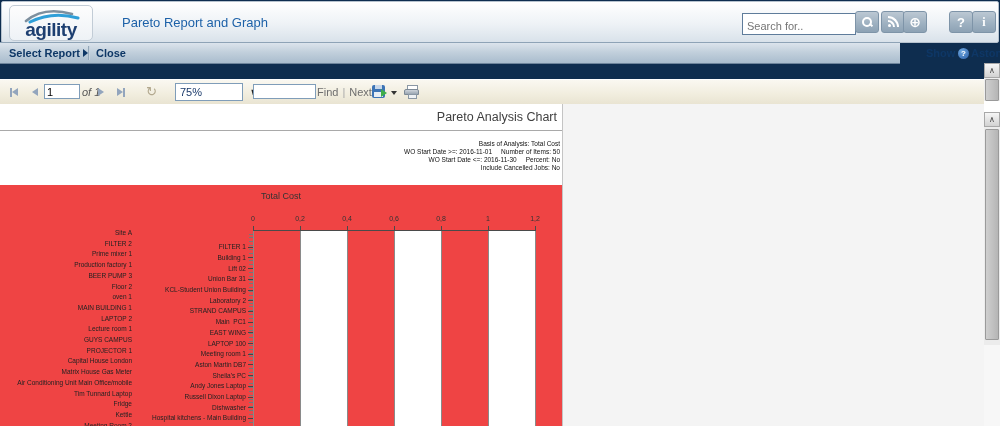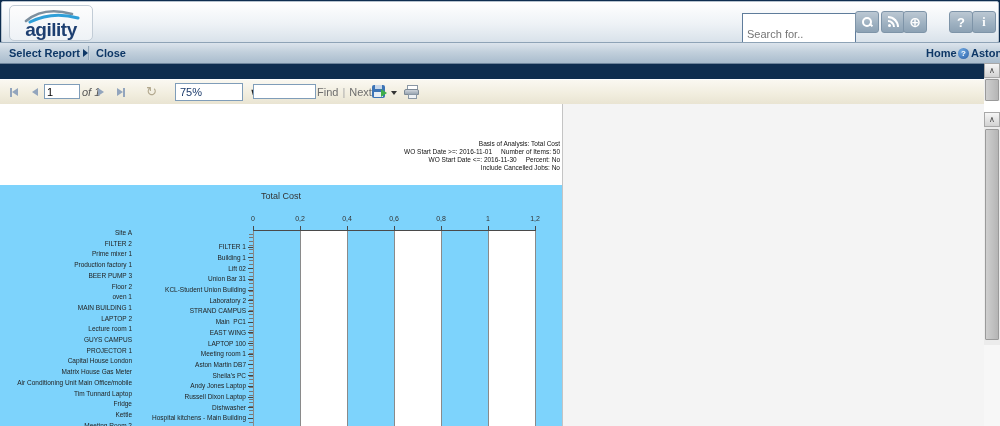--- a/index.html
+++ b/index.html
@@ -9,38 +9,38 @@
   .header{position:absolute;left:1px;top:1px;width:996px;height:40px;border-radius:2px;
           background:linear-gradient(180deg,#ffffff 0%,#eef2f6 55%,#d9e2ea 100%);
           border:1px solid #b6c2ce;}
   .logo-box{position:absolute;left:7px;top:3px;width:82px;height:34px;border-radius:5px;
             background:linear-gradient(180deg,#fdfdfd,#eef2f6);border:1px solid #c2ccd6;
             display:flex;flex-direction:column;align-items:center;justify-content:center;cursor:pointer;}
   .logo-swoosh{margin-bottom:-3px;}
   .logo-text{font-size:19px;font-weight:bold;color:#1d3f71;letter-spacing:-0.5px;line-height:17px;}
   .app-title{position:absolute;left:120px;top:13px;font-size:13px;color:#1d61a8;}
   .search-input{position:absolute;left:740px;top:11px;width:108px;height:16px;border:1px solid #5f7c9b;
-                font-size:11px;padding:12px 0 0 4px;color:#444;background:#fff;}
+                font-size:11px;padding:4px 0 0 4px;color:#444;background:#fff;}
   .hbtn{position:absolute;top:9px;width:22px;height:20px;border-radius:3px;border:1px solid #7e94a8;
         background:linear-gradient(180deg,#bcc8d3 0%,#9db0c0 60%,#8da2b4 100%);
         display:flex;align-items:center;justify-content:center;color:#fff;font-weight:bold;cursor:pointer;}
   .hbtn span{color:#fff;}
   .btn-search{left:853px;} .btn-rss{left:879px;} .btn-globe{left:901px;}
   .btn-help{left:947px;} .btn-info{left:970px;}
   .glyph-q{font-size:13px;} .glyph-i{font-size:12px;font-family:"Liberation Serif",serif;}
   .mag{position:relative;width:12px;height:12px;}
   .mag::before{content:"";position:absolute;left:1px;top:1px;width:6px;height:6px;border:2px solid #fff;border-radius:50%;}
   .mag::after{content:"";position:absolute;left:8px;top:8px;width:4px;height:2px;background:#fff;transform:rotate(45deg);}
   .rss{position:relative;width:12px;height:12px;}
   .rss::before{content:"";position:absolute;left:1px;bottom:1px;width:3px;height:3px;background:#fff;border-radius:50%;}
   .rss-a1,.rss-a2{position:absolute;left:1px;bottom:1px;border-top:2px solid #fff;border-right:2px solid #fff;border-top-right-radius:100%;}
   .rss-a1{width:5px;height:5px;} .rss-a2{width:9px;height:9px;}
   .globe{font-size:14px;line-height:14px;}
   
-  .menubar{position:absolute;left:0;top:42px;width:1000px;height:20px;
+  .menubar{position:absolute;left:0;top:42px;width:900px;height:20px;
            background:linear-gradient(180deg,#dce4ec 0%,#c2d0dc 45%,#a9bccd 100%);
            border-top:1px solid #8ea3b6;border-bottom:1px solid #6d849b;
            font-size:11px;font-weight:bold;color:#0e3766;}
   .menu-item{position:absolute;top:0;height:20px;display:flex;align-items:center;cursor:pointer;}
   .mi-select{left:9px;} .mi-close{left:96px;} .mi-home{left:926px;} .mi-help{left:958px;}
   .menu-arrow{width:0;height:0;border-left:5px solid #0e3766;border-top:4px solid transparent;
               border-bottom:4px solid transparent;margin-left:3px;}
   .menu-sep{position:absolute;left:88px;top:3px;width:1px;height:14px;background:#c6d2dd;border-left:1px solid #93a7b9;}
   .help-circle{width:11px;height:11px;border-radius:50%;background:radial-gradient(circle at 35% 30%,#6fa8e0,#2a5fa8);
                color:#fff;font-size:8px;font-weight:bold;display:flex;align-items:center;justify-content:center;margin-right:2px;}
@@ -82,21 +82,21 @@
   .printer .p-out{position:absolute;left:4px;top:9px;width:7px;height:3px;background:#eef1f4;border:1px solid #8a97a4;}
   
   .viewer{position:absolute;left:0;top:104px;width:984px;height:322px;background:#f4f4f4;}
   .page{position:absolute;left:0;top:0;width:562px;height:322px;background:#fff;border-right:1px solid #c4c4c4;}
   .report-title-box{position:absolute;left:0;top:0;width:562px;height:26px;border-bottom:1px solid #a9a9a9;
                     display:flex;align-items:center;justify-content:flex-end;}
   .report-title-box span{font-size:12.5px;color:#3f3f3f;padding-right:5px;}
   .meta{position:absolute;left:0;top:36px;width:560px;text-align:right;}
   .meta-line{font-size:6.5px;line-height:8px;color:#111;white-space:pre;}
   
-  .chart{position:absolute;left:0;top:81px;width:562px;height:241px;background:#7dd3fc;overflow:hidden;}
+  .chart{position:absolute;left:0;top:81px;width:562px;height:241px;background:#ef4444;overflow:hidden;}
   .chart-title{position:absolute;left:0;top:6px;width:562px;text-align:center;font-size:9px;color:#333;}
   .band{position:absolute;background:#fff;}
   .grid{position:absolute;background:#8a8a8a;}
   .axisline{position:absolute;background:#4a4a4a;}
   .xtickmark{position:absolute;background:#4a4a4a;}
   .xticklabel{position:absolute;width:28px;text-align:center;font-size:7px;color:#333;}
   .ytick{position:absolute;background:#777;}
   .olabel{position:absolute;left:0;width:132px;text-align:right;font-size:6.5px;color:#222;white-space:pre;line-height:7px;}
   .ilabel{position:absolute;left:0;width:246px;text-align:right;font-size:6.5px;color:#222;white-space:pre;line-height:7px;}
   .idash{position:absolute;background:#444;}
@@ -115,20 +115,21 @@
 <div class="stage">
 
   <div class="header">
     <div class="logo-box">
       <svg class="logo-swoosh" width="58" height="15" viewBox="0 0 58 15">
         <path d="M4 12 C 16 2, 32 0, 50 5" fill="none" stroke="#7d8f9e" stroke-width="2.6" stroke-linecap="round"></path>
         <path d="M8 13 C 22 6, 38 4, 56 9" fill="none" stroke="#2f9fd8" stroke-width="3" stroke-linecap="round"></path>
       </svg>
       <div class="logo-text">agility</div>
     </div>
+    <div class="app-title">Pareto Report and Graph</div>
     <input class="search-input" placeholder="Search for.." style="">
     <div class="hbtn btn-search">
       <span class="mag"></span>
     </div>
     <div class="hbtn btn-rss">
       <span class="rss">
           <span class="rss-a1"></span>
           <span class="rss-a2"></span>
         </span>
     </div>
@@ -146,21 +147,21 @@
   <div class="menubar">
     <div class="menu-item mi-select">
       <span>Select Report</span>
       <span class="menu-arrow"></span>
     </div>
     <div class="menu-sep"></div>
     <div class="menu-item mi-close">
       <span>Close</span>
     </div>
     <div class="menu-item mi-home">
-      <span>Home</span>
+      <span>Show</span>
     </div>
     <div class="menu-item mi-help">
       <span class="help-circle">?</span>
       <span>Aston</span>
     </div>
   </div>
 
 
   <div class="toolbar">
     <div class="tb nav-btn" style="left:5px;">
@@ -193,20 +194,23 @@
     <div class="export-caret"></div>
     <div class="printer">
       <span class="p-paper"></span>
       <span class="p-body"></span>
       <span class="p-out"></span>
     </div>
   </div>
 
   <div class="viewer">
     <div class="page">
+      <div class="report-title-box">
+        <span>Pareto Analysis Chart</span>
+      </div>
       <div class="meta" id="meta">
           <div class="meta-line">Basis of Analysis: Total Cost</div>
           <div class="meta-line">WO Start Date &gt;=: 2016-11-01     Number of Items: 50</div>
           <div class="meta-line">WO Start Date &lt;=: 2016-11-30     Percent: No</div>
           <div class="meta-line">Include Cancelled Jobs: No</div>
         </div>
       <div class="chart" id="chart">
         <div class="chart-title">Total Cost</div>
       <div class="band" style="left: 300px; top: 45px; width: 47px; height: 196px;"></div>
           <div class="band" style="left: 394px; top: 45px; width: 47px; height: 196px;"></div>

